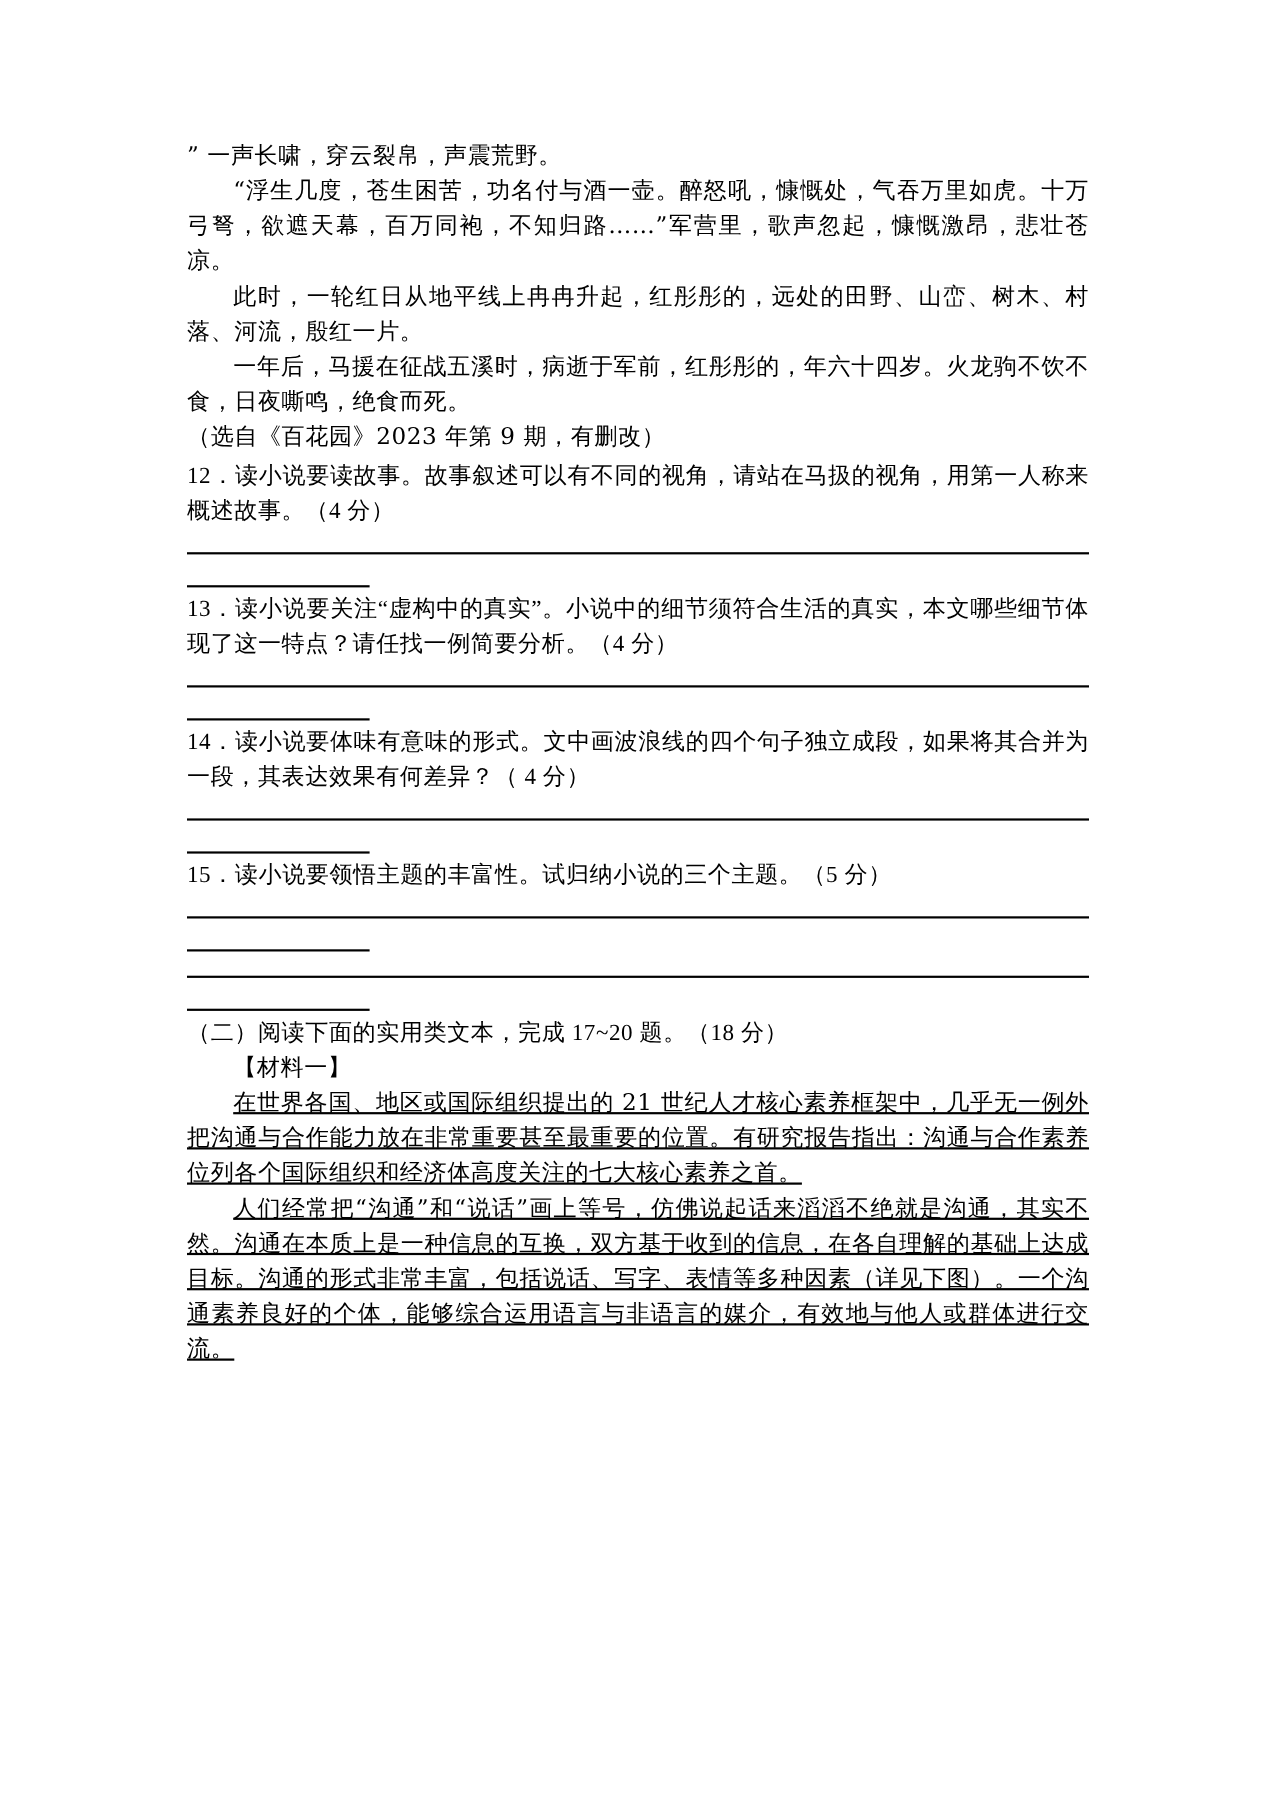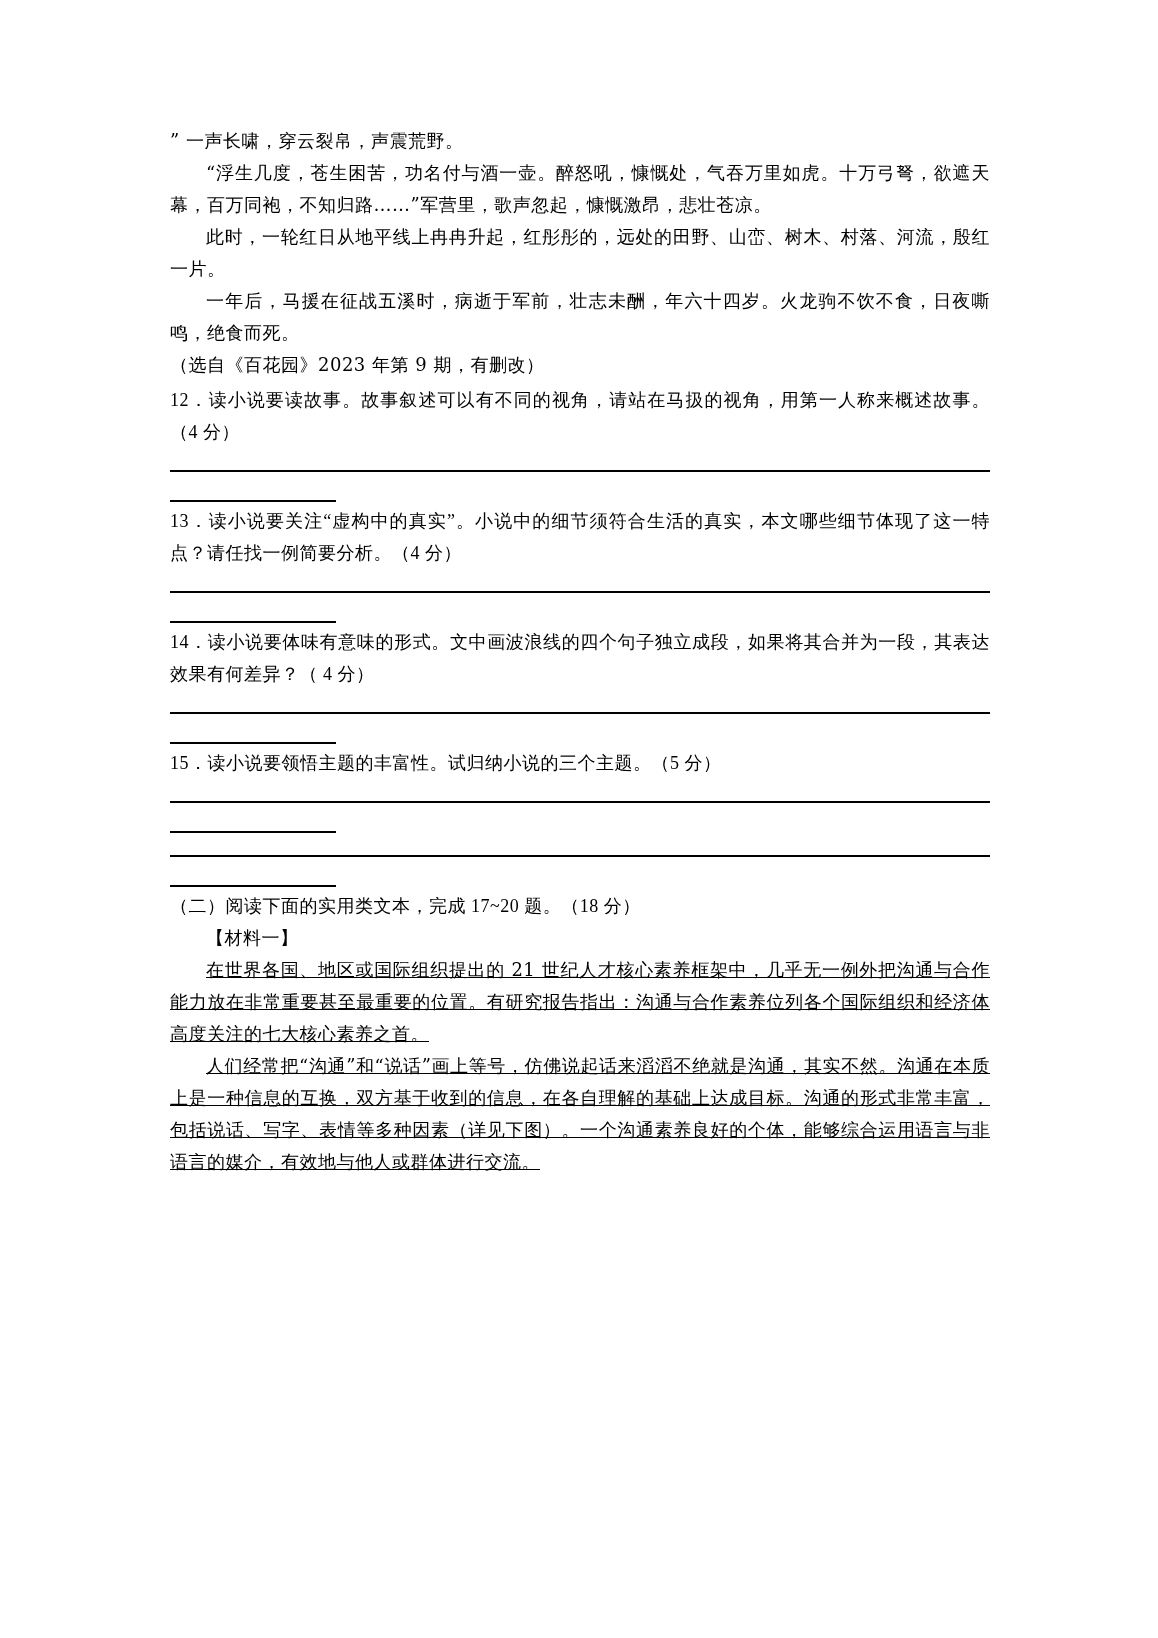--- a/index.html
+++ b/index.html
@@ -17,21 +17,21 @@
   }
   .content {
     position: absolute;
     left: 170px;
     top: 125px;
     width: 820px;
   }
   p {
     margin: 0;
     padding: 0;
-    font-size: 18px;
+    font-size: 21px;
     line-height: 32px;
     text-align: justify;
     letter-spacing: 0.5px;
   }
   
   .story-p {
     font-family: "DejaVu Serif", serif;
   }
   .indent {
     text-indent: 2em;
@@ -72,21 +72,21 @@
 </style>
 </head>
 <body>
 
 <div class="page">
   <div class="content">
 
     <p class="story-p">” 一声长啸，穿云裂帛，声震荒野。</p>
     <p class="story-p indent">“浮生几度，苍生困苦，功名付与酒一壶。醉怒吼，慷慨处，气吞万里如虎。十万弓弩，欲遮天幕，百万同袍，不知归路……”军营里，歌声忽起，慷慨激昂，悲壮苍凉。</p>
     <p class="story-p indent">此时，一轮红日从地平线上冉冉升起，红彤彤的，远处的田野、山峦、树木、村落、河流，殷红一片。</p>
-    <p class="story-p indent">一年后，马援在征战五溪时，病逝于军前，壮志未酬，年六十四岁。火龙驹不饮不食，日夜嘶鸣，绝食而死。</p>
+    <p class="story-p indent">一年后，马援在征战五溪时，病逝于军前，红彤彤的，年六十四岁。火龙驹不饮不食，日夜嘶鸣，绝食而死。</p>
     <p class="source-note">（选自《百花园》2023 年第 9 期，有删改）</p>
 
     <p class="q-p">12．读小说要读故事。故事叙述可以有不同的视角，请站在马扱的视角，用第一人称来概述故事。（4 分）</p>
     <div class="ans-full"></div>
     <div class="ans-short"></div>
 
     <p class="q-p">13．读小说要关注“虚构中的真实”。小说中的细节须符合生活的真实，本文哪些细节体现了这一特点？请任找一例简要分析。（4 分）</p>
     <div class="ans-full"></div>
     <div class="ans-short"></div>
 

